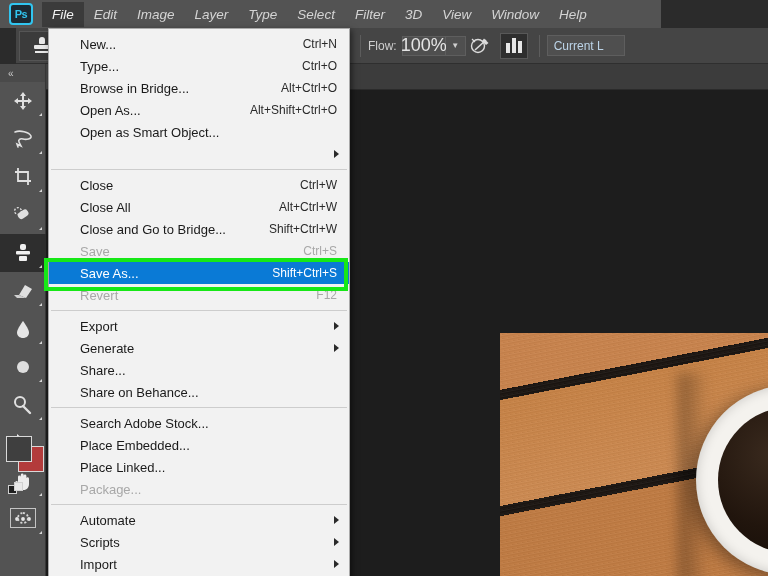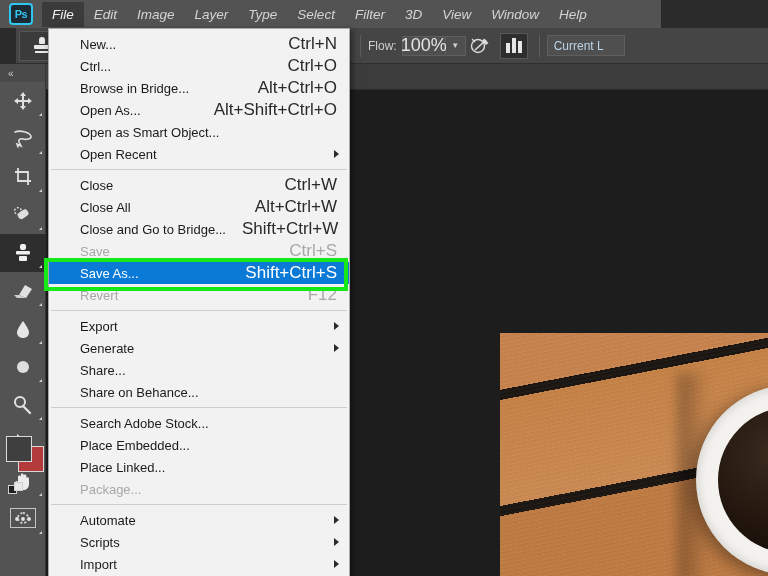--- a/index.html
+++ b/index.html
@@ -283,21 +283,21 @@
   .mrow {
     position: relative;
     display: flex; align-items: center;
     height: 22px;
     padding: 0 12px 0 31px;
     color: #1a1a1a;
     font-size: 13px;
     white-space: nowrap;
   }
   .mrow .mlabel { flex: 1; }
-  .mrow .mshort { color: #2a2a2a; font-size: 17px; margin-left: 16px; }
+  .mrow .mshort { color: #2a2a2a; font-size: 12px; margin-left: 16px; }
   .mrow.disabled .mlabel,
   .mrow.disabled .mshort { color: #a8a8a8; }
   .mrow.highlighted {
     background: #0a7ad6;
   }
   .mrow.highlighted .mlabel,
   .mrow.highlighted .mshort { color: #ffffff; }
   .mrow .arrow {
     position: absolute; right: 10px; top: 50%;
     transform: translateY(-50%);
@@ -527,36 +527,35 @@
       <div class="coffee"></div>
     </div>
   </div>
 
   <div class="dropdown" id="file-dropdown">
       <div class="mrow">
         <span class="mlabel">New...</span>
         <span class="mshort">Ctrl+N</span>
       </div>
       <div class="mrow">
-        <span class="mlabel">Ctrl...</span>
+        <span class="mlabel">Type...</span>
         <span class="mshort">Ctrl+O</span>
       </div>
       <div class="mrow">
         <span class="mlabel">Browse in Bridge...</span>
         <span class="mshort">Alt+Ctrl+O</span>
       </div>
       <div class="mrow">
         <span class="mlabel">Open As...</span>
         <span class="mshort">Alt+Shift+Ctrl+O</span>
       </div>
       <div class="mrow">
         <span class="mlabel">Open as Smart Object...</span>
       </div>
       <div class="mrow">
-        <span class="mlabel">Open Recent</span>
         <span class="arrow"></span>
       </div>
       <div class="msep"></div>
       <div class="mrow">
         <span class="mlabel">Close</span>
         <span class="mshort">Ctrl+W</span>
       </div>
       <div class="mrow">
         <span class="mlabel">Close All</span>
         <span class="mshort">Alt+Ctrl+W</span>

